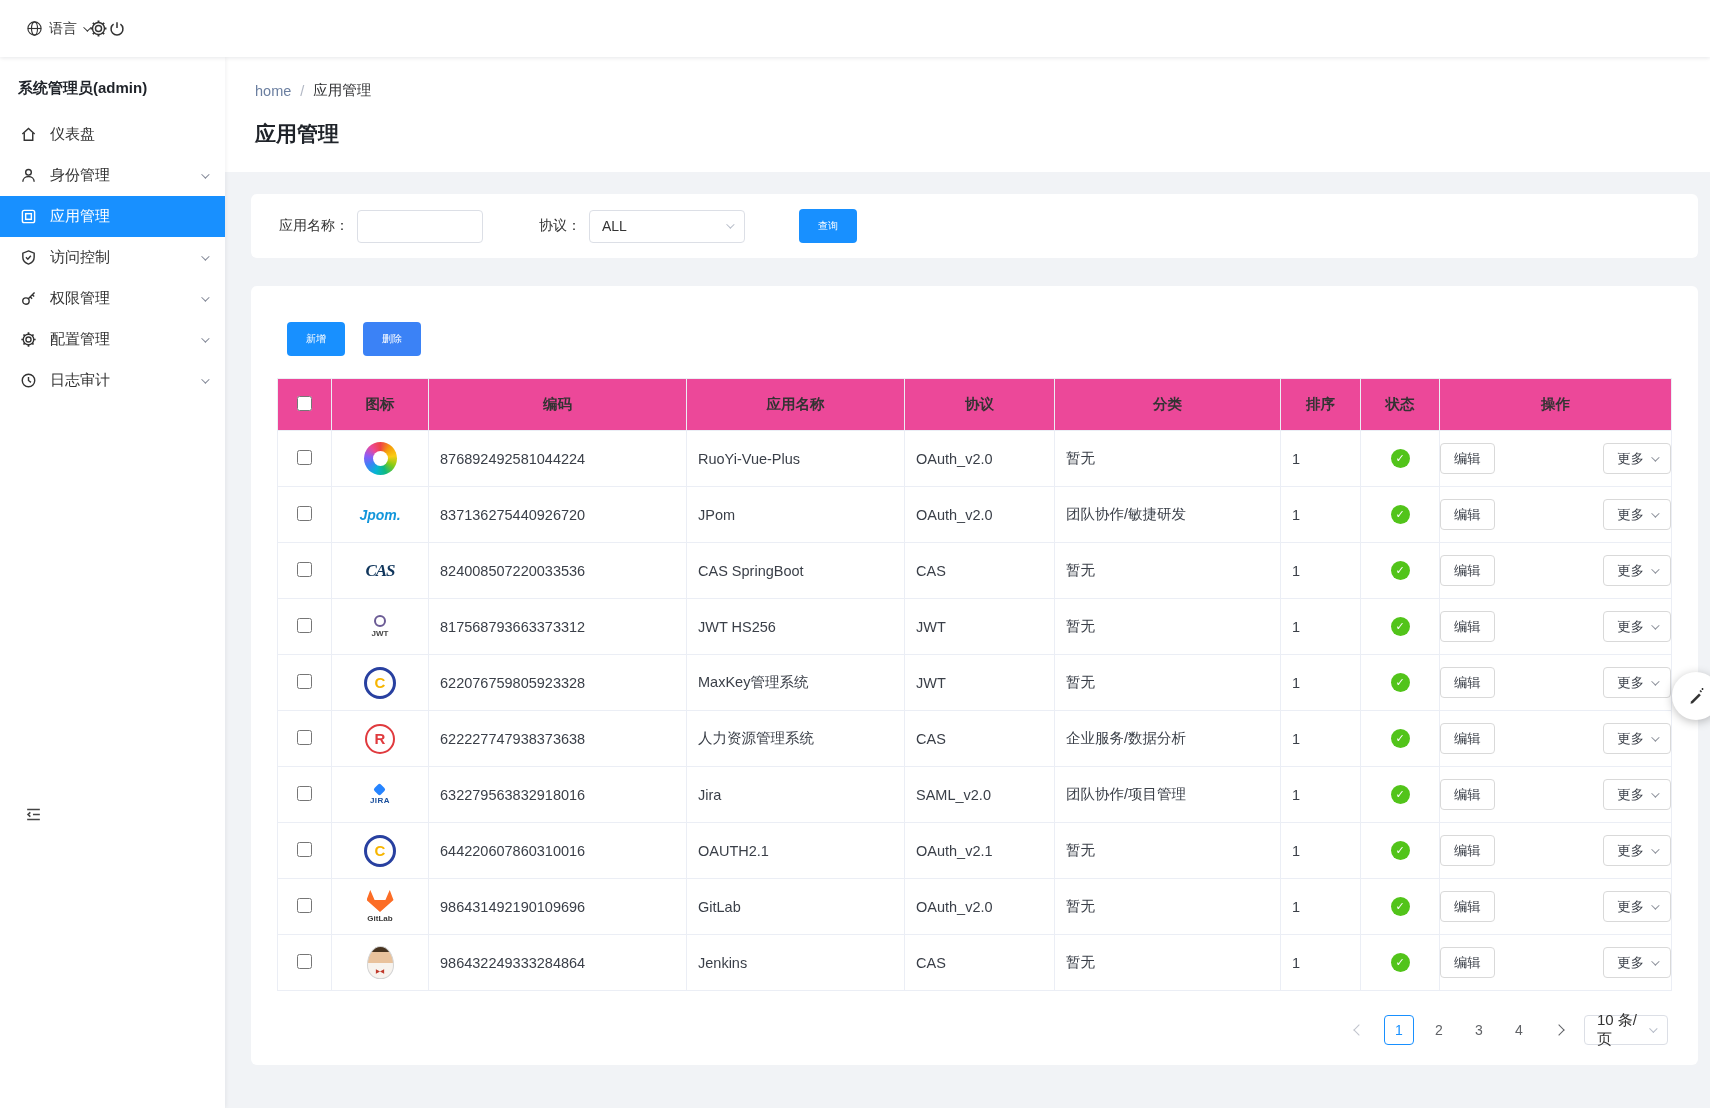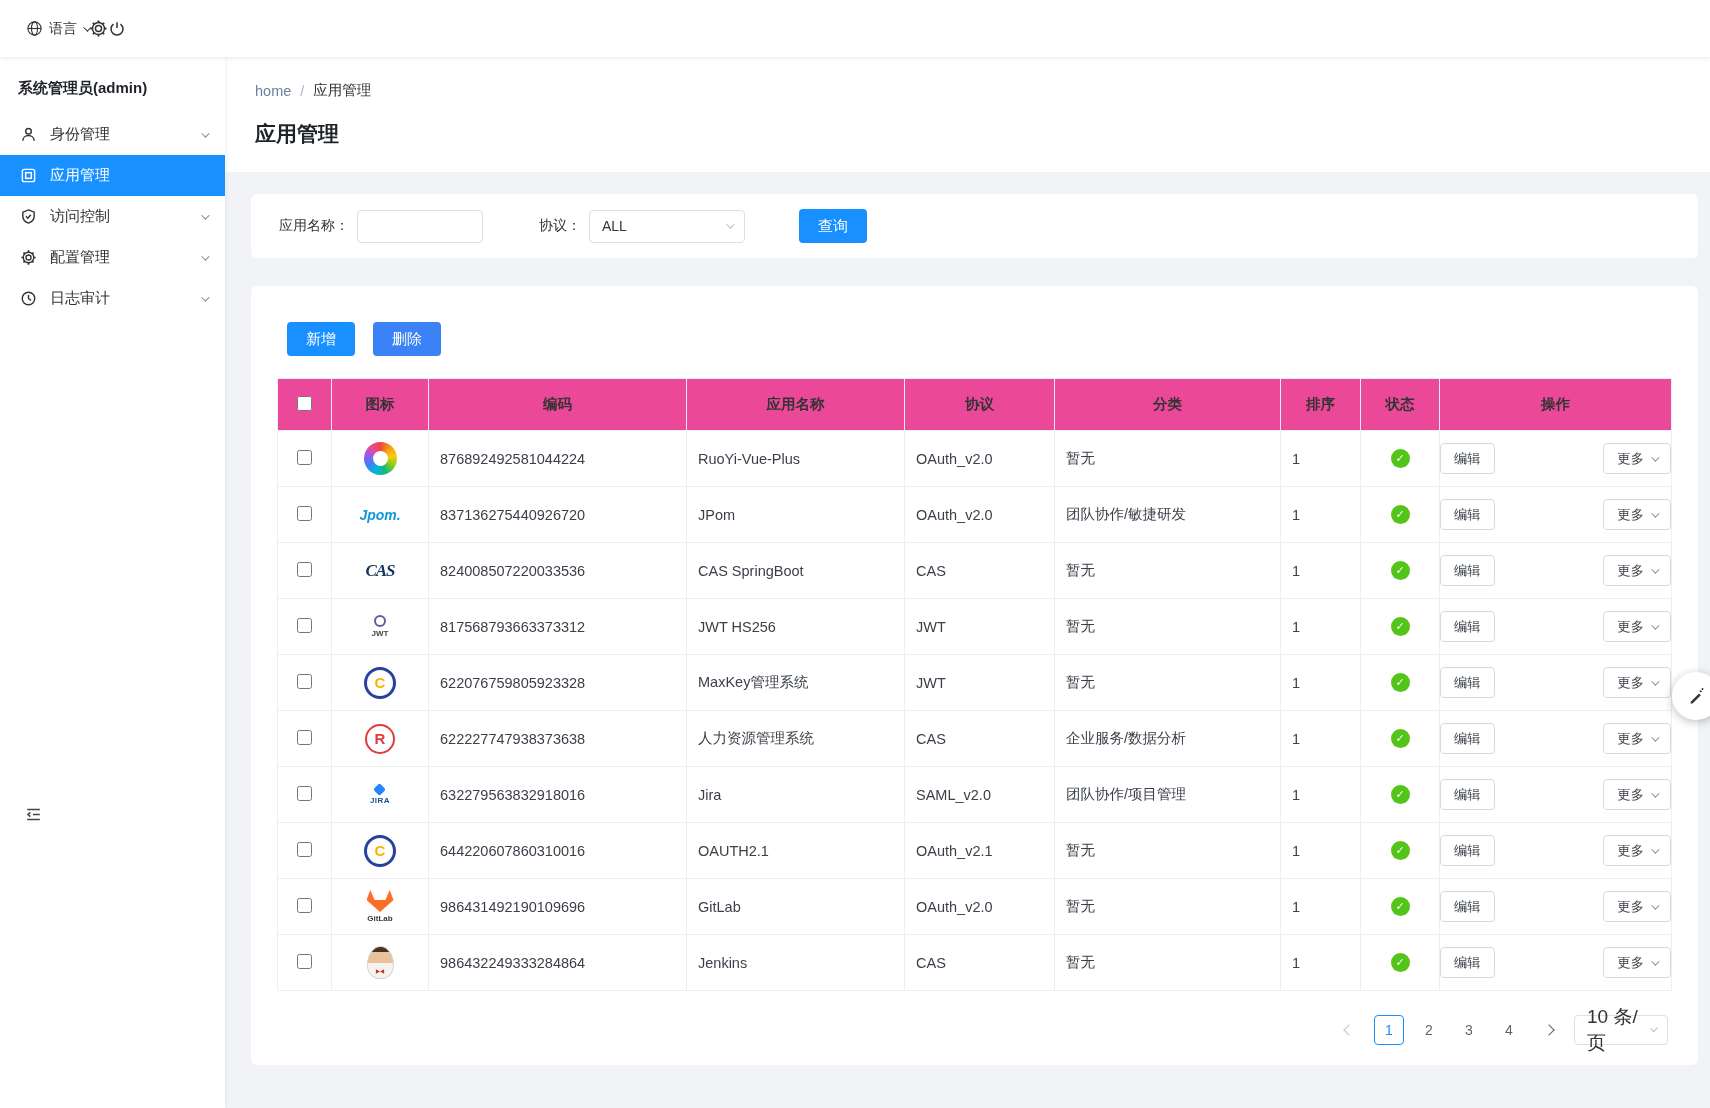--- a/index.html
+++ b/index.html
@@ -64,21 +64,21 @@
   .filter-card { height: 64px; display: flex; align-items: center; padding: 0 28px; margin-bottom: 28px; }
   .f-label { color: #333; margin-right: 8px; }
   .text-input { width: 126px; height: 33px; border: 1px solid #dcdfe6; border-radius: 4px; padding: 0 10px; font-size: 14px; outline: none; }
   .f-group { display: flex; align-items: center; }
   .f-group + .f-group { margin-left: 56px; }
   .select {
     width: 156px; height: 33px; border: 1px solid #dcdfe6; border-radius: 4px; background: #fff;
     display: flex; align-items: center; justify-content: space-between; padding: 0 12px; cursor: pointer; color: #333;
   }
   .select .chev { color: #b6bcc8; }
-  .btn { border: none; border-radius: 4px; font-size: 15px; cursor: pointer; font-family: inherit; }
+  .btn { border: none; border-radius: 4px; font-size: 10px; cursor: pointer; font-family: inherit; }
   .btn-primary { background: #1890ff; color: #fff; height: 34px; padding: 0 19px; }
   .btn-danger { background: #3b82f6; color: #fff; height: 34px; padding: 0 19px; }
   .search-btn { margin-left: 54px; }
 
   
   .table-card { padding: 36px 26px 20px; }
   .toolbar { display: flex; gap: 18px; margin-left: 10px; }
   table { width: 100%; border-collapse: collapse; margin-top: 22px; table-layout: fixed; }
   col.c-check { width: 54px; } col.c-icon { width: 97px; } col.c-code { width: 258px; }
   col.c-name { width: 218px; } col.c-proto { width: 150px; } col.c-cat { width: 226px; }
@@ -128,21 +128,21 @@
     clip-path: polygon(0 0, 50% 50%, 100% 0, 100% 100%, 50% 50%, 0 100%); }
 
   
   .pagination { display: flex; align-items: center; justify-content: flex-end; gap: 10px; margin-top: 24px; padding-right: 4px; }
   .page-btn { width: 30px; height: 30px; border-radius: 4px; background: transparent; border: none;
     display: inline-flex; align-items: center; justify-content: center; font-size: 14px; color: #606266; cursor: pointer; }
   .page-btn.active { border: 1px solid #1890ff; color: #1890ff; background: #fff; }
   .arrow { width: 8px; height: 8px; border-right: 1.6px solid currentColor; border-bottom: 1.6px solid currentColor; display: inline-block; }
   .arrow-left { transform: rotate(135deg); } .arrow-right { transform: rotate(-45deg); }
   .page-btn.disabled { color: #c0c4cc; cursor: default; }
-  .page-size { width: 94px; height: 30px; font-size: 19px; }
+  .page-size { width: 84px; height: 30px; font-size: 15px; }
 
   
   .float-tool {
     position: fixed; right: -10px; top: 672px; width: 48px; height: 48px; border-radius: 50%;
     background: #fff; box-shadow: 0 2px 10px rgba(0,0,0,.25); z-index: 30;
     display: flex; align-items: center; justify-content: center; cursor: pointer;
   }
 </style>
 </head>
 <body>
@@ -172,20 +172,27 @@
           <path d="M10 2.5 V9"></path>
           <path d="M6.2 4.6 a6.6 6.6 0 1 0 7.6 0"></path>
         </svg>
     </span>
   </div>
 </div>
 
 <div class="sidebar">
   <div class="sidebar-user">系统管理员(admin)</div>
 
+  <div class="menu-item">
+    <svg viewBox="0 0 18 18" width="17" height="17" fill="none" stroke="currentColor" stroke-width="1.5">
+        <path d="M2.5 8.5 L9 2.5 L15.5 8.5"></path>
+        <path d="M4.5 7.3 V15 H13.5 V7.3"></path>
+      </svg>
+    <span>仪表盘</span>
+  </div>
 
   <div class="menu-item">
     <svg viewBox="0 0 18 18" width="17" height="17" fill="none" stroke="currentColor" stroke-width="1.5">
         <circle cx="9" cy="5.6" r="3"></circle>
         <path d="M3 15.5 c0-3.3 2.7-5.4 6-5.4 s6 2.1 6 5.4"></path>
       </svg>
     <span>身份管理</span>
     <i class="chev chev-sm"></i>
   </div>
 
@@ -199,20 +206,28 @@
 
   <div class="menu-item">
     <svg viewBox="0 0 18 18" width="17" height="17" fill="none" stroke="currentColor" stroke-width="1.5">
         <path d="M9 2 L15 4.4 V8.8 c0 3.6-2.5 6-6 7.2 C5.5 14.8 3 12.4 3 8.8 V4.4 Z"></path>
         <path d="M6.3 8.8 l2 2 3.2-3.6"></path>
       </svg>
     <span>访问控制</span>
     <i class="chev chev-sm"></i>
   </div>
 
+  <div class="menu-item">
+    <svg viewBox="0 0 18 18" width="17" height="17" fill="none" stroke="currentColor" stroke-width="1.5">
+        <circle cx="6.3" cy="11.7" r="3.4"></circle>
+        <path d="M8.8 9.2 L15.4 2.6 M13 5 l2 2 M10.8 7.2 l2 2"></path>
+      </svg>
+    <span>权限管理</span>
+    <i class="chev chev-sm"></i>
+  </div>
 
   <div class="menu-item">
     <svg viewBox="0 0 20 20" width="17" height="17" fill="none" stroke="currentColor">
         <circle cx="10" cy="10" r="3" stroke-width="1.6"></circle>
         <circle cx="10" cy="10" r="6.2" stroke-width="1.6"></circle>
         <g stroke-width="2">
           <path d="M10 1.6 V3.9 M10 16.1 V18.4 M1.6 10 H3.9 M16.1 10 H18.4 M4.1 4.1 L5.7 5.7 M14.3 14.3 L15.9 15.9 M15.9 4.1 L14.3 5.7 M5.7 14.3 L4.1 15.9"></path>
         </g>
       </svg>
     <span>配置管理</span>

